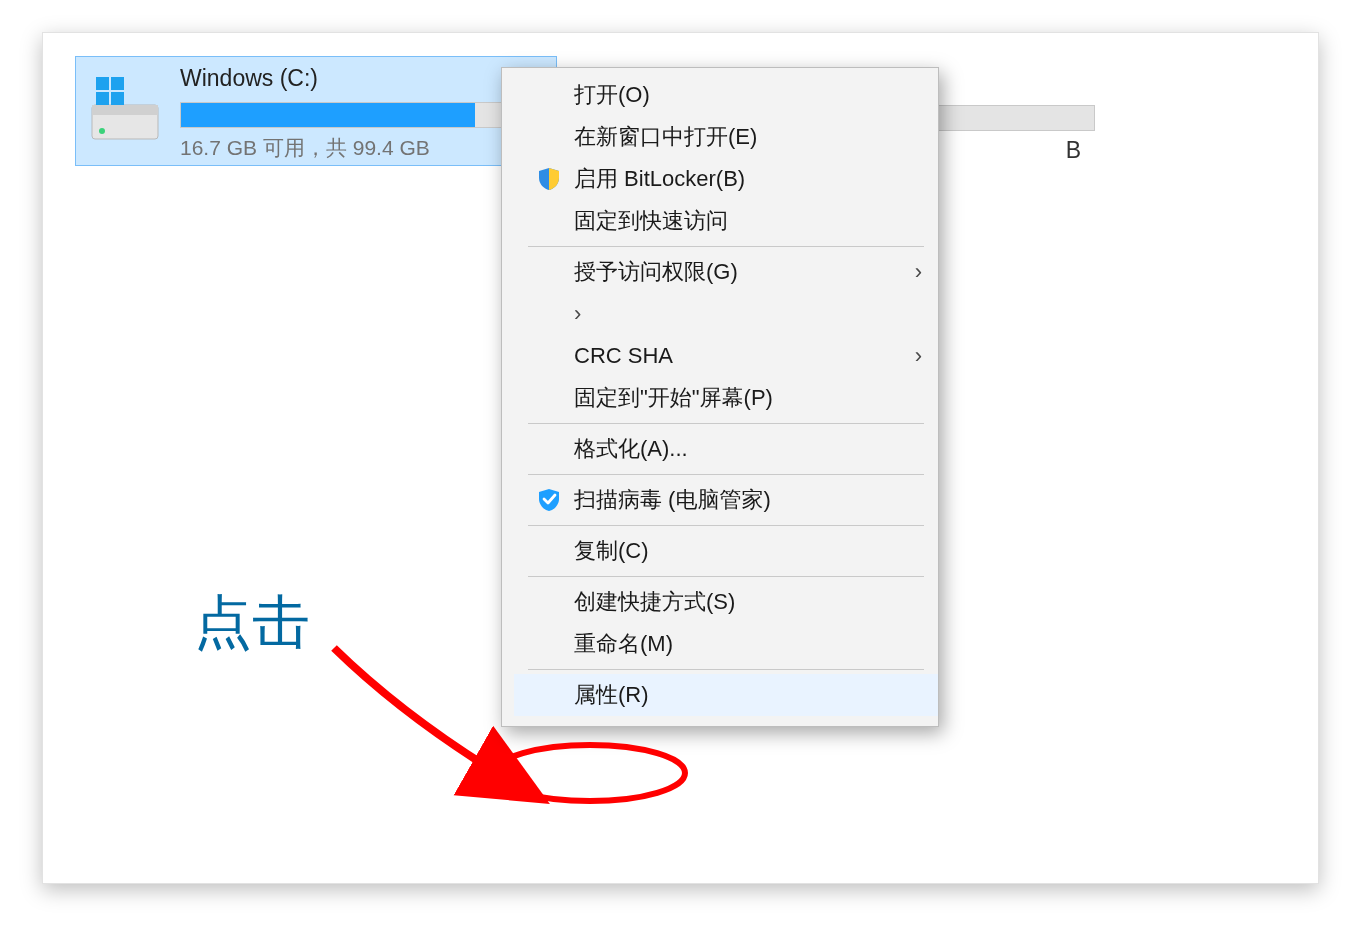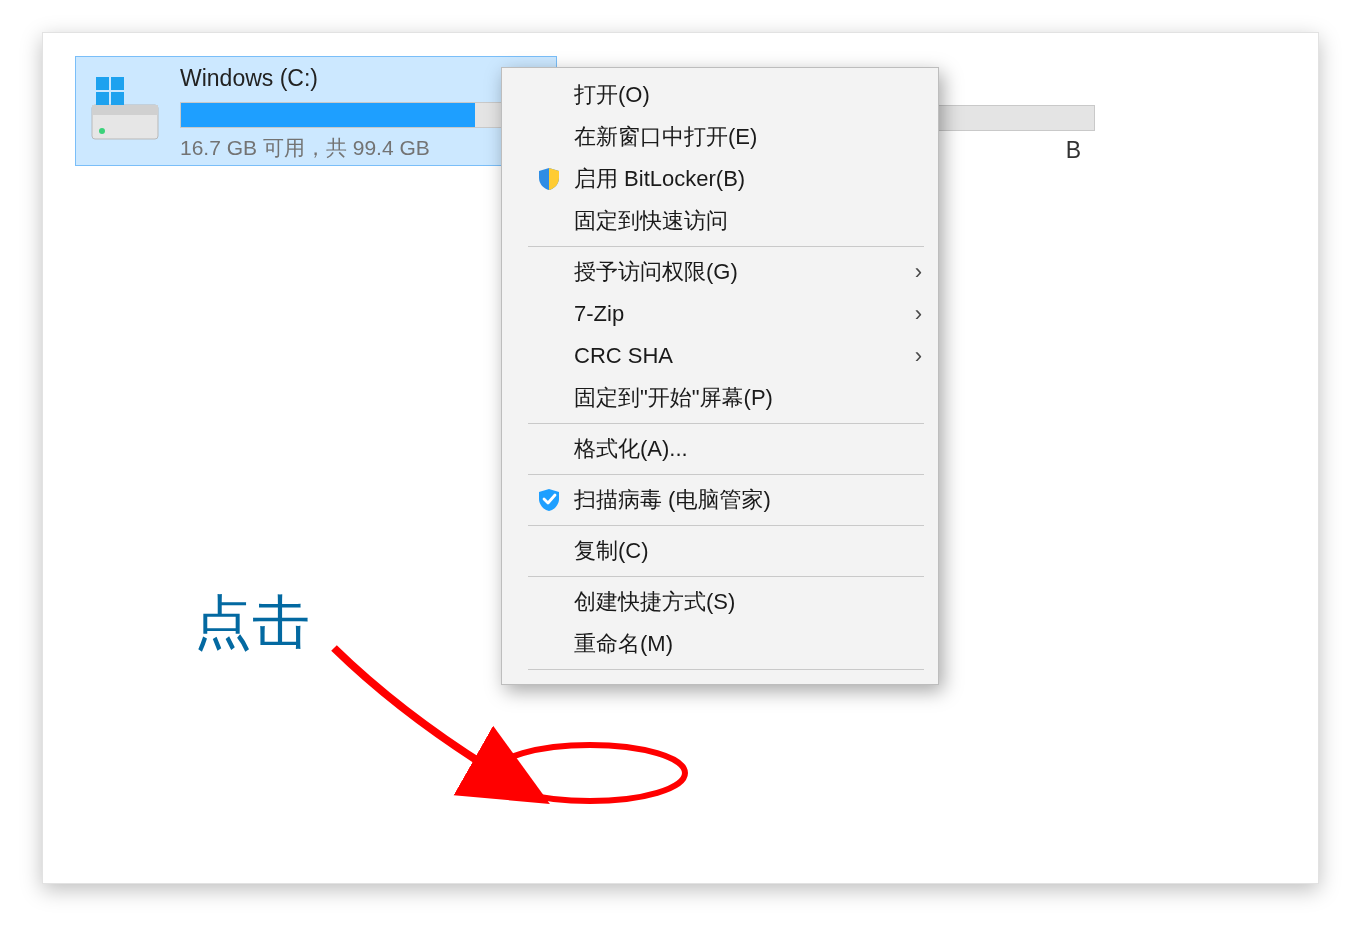--- a/index.html
+++ b/index.html
@@ -97,21 +97,20 @@
           <span class="lbl">固定到快速访问</span>
         </div>
         <div class="sep"></div>
         <div class="item">
           <span class="ic empty"></span>
           <span class="lbl">授予访问权限(G)</span>
           <span class="arrow">›</span>
         </div>
         <div class="item">
           <span class="ic empty"></span>
-          <span class="lbl">7-Zip</span>
           <span class="arrow">›</span>
         </div>
         <div class="item">
           <span class="ic empty"></span>
           <span class="lbl">CRC SHA</span>
           <span class="arrow">›</span>
         </div>
         <div class="item">
           <span class="ic empty"></span>
           <span class="lbl">固定到"开始"屏幕(P)</span>
@@ -139,20 +138,24 @@
         <div class="sep"></div>
         <div class="item">
           <span class="ic empty"></span>
           <span class="lbl">创建快捷方式(S)</span>
         </div>
         <div class="item">
           <span class="ic empty"></span>
           <span class="lbl">重命名(M)</span>
         </div>
         <div class="sep"></div>
+        <div class="item hover">
+          <span class="ic empty"></span>
+          <span class="lbl">属性(R)</span>
+        </div>
       </div>
 
   </div>
 
   <div class="anno-text">点击</div>
 
   <svg class="anno-arrow" viewBox="0 0 260 220">
     <defs>
       <marker id="ah" markerWidth="12" markerHeight="12" refX="9" refY="5" orient="auto">
         <path d="M0,0 L11,5 L0,10 Z" fill="#ff0000"></path>

